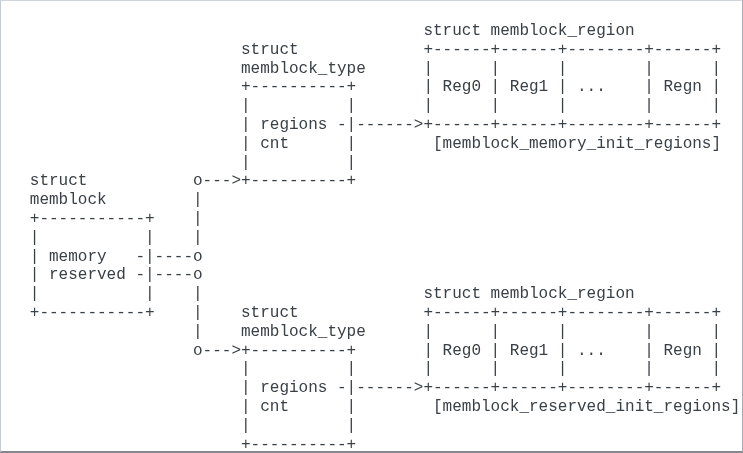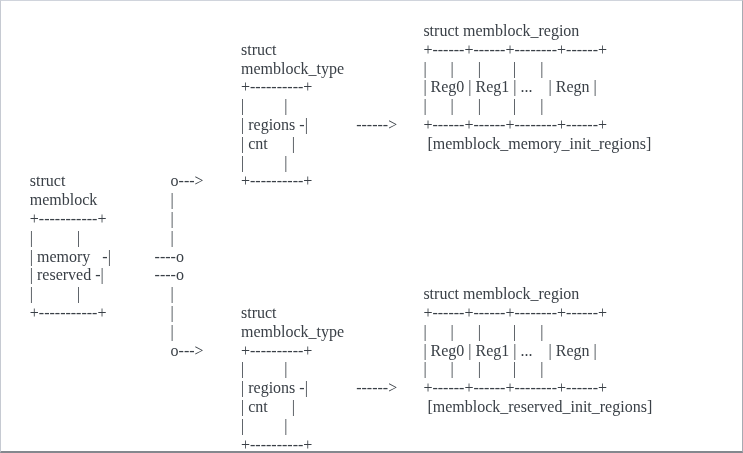--- a/index.html
+++ b/index.html
@@ -16,21 +16,21 @@
     border-top: 1px solid #d0d4dc;
     border-left: 1px solid #c6cad2;
     border-right: 1px solid #a6aab2;
     border-bottom: 2px solid #84888e;
     overflow: hidden;
     font-family: "Liberation Mono", "DejaVu Sans Mono", monospace;
   }
   .ascii {
     position: absolute;
     margin: 0;
-    font-family: Liberation Serif, serif;
+    font-family: Liberation Mono, monospace;
     font-size: 16px;
     line-height: 18.8px;
     letter-spacing: 0;
     color: #3a4047;
     white-space: pre;
     background: transparent;
   }
   
   .pos-type-top        { left: 240.0px; top:  39.8px; }
   .pos-array-top       { left: 422.4px; top:  21.0px; }

